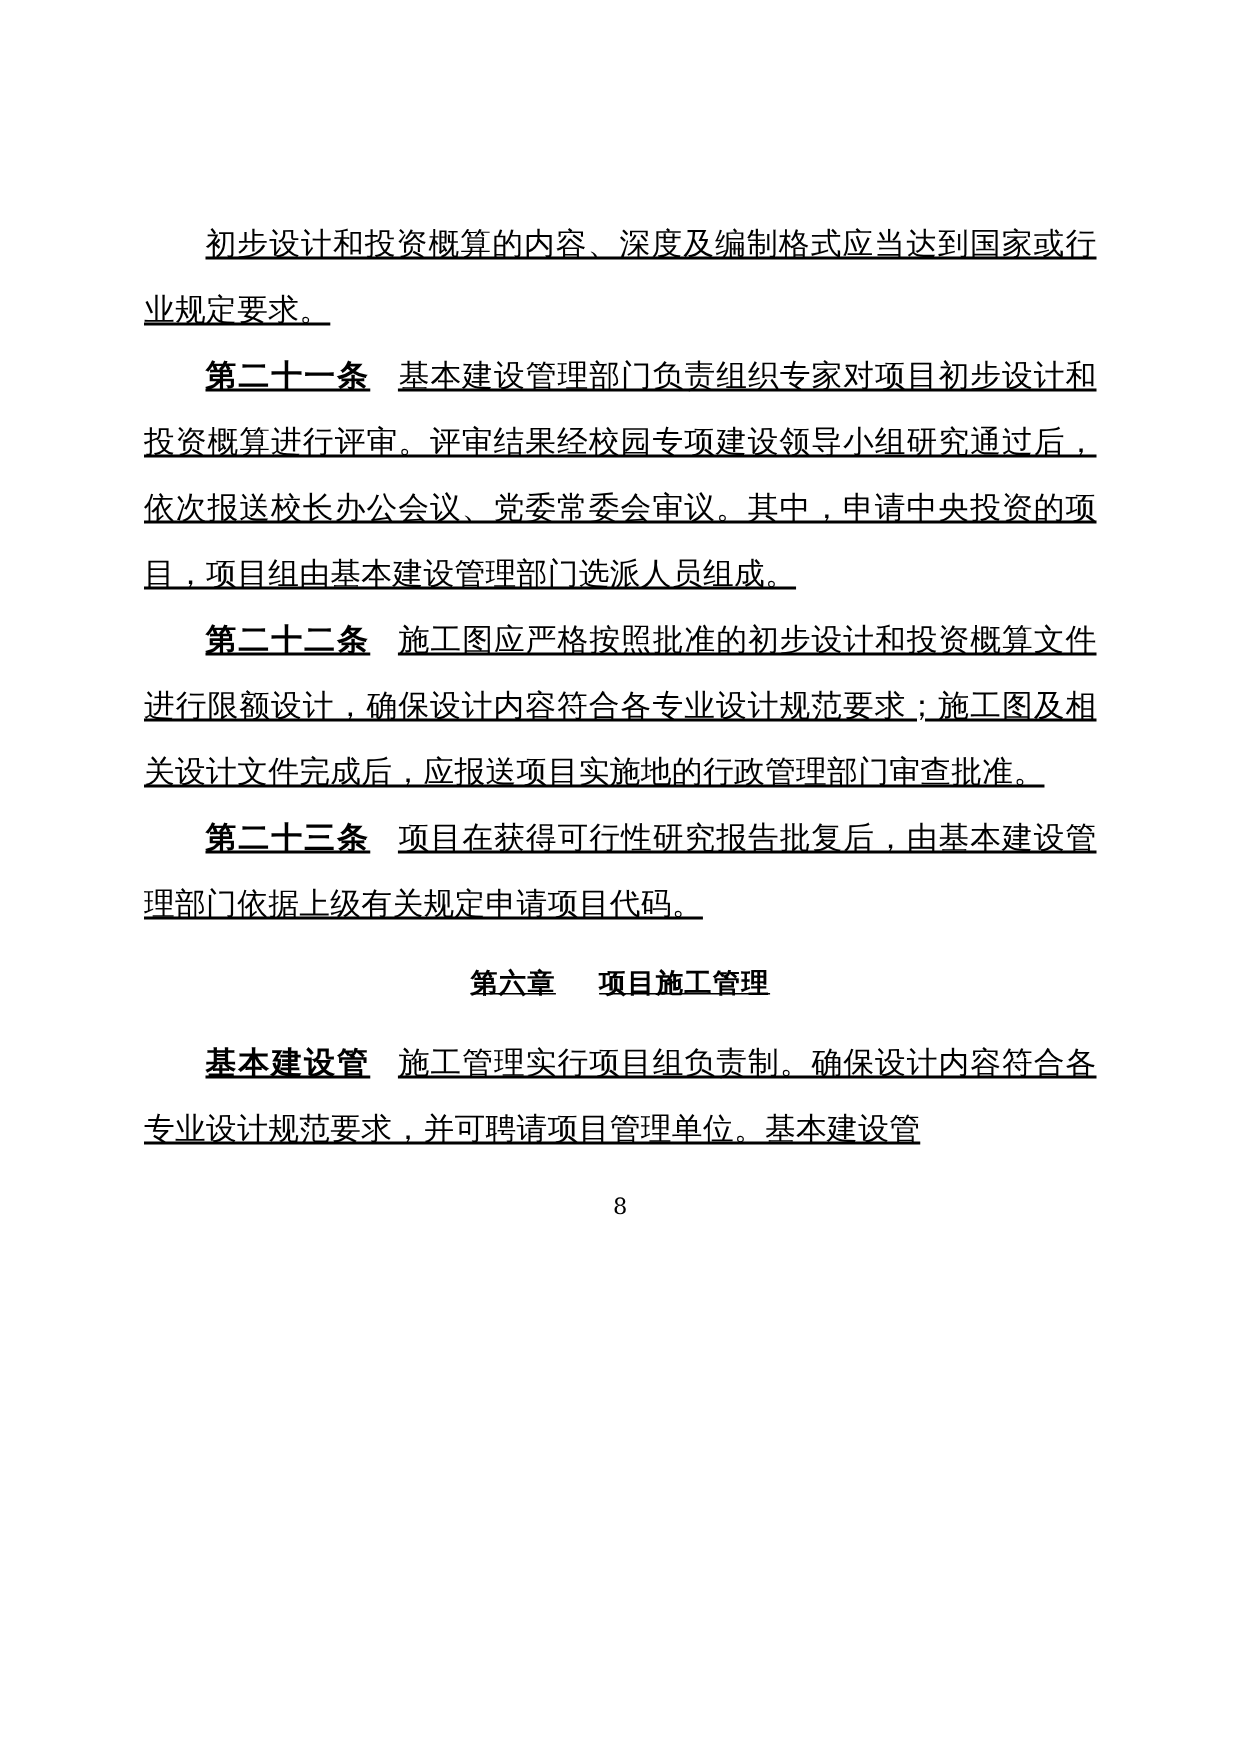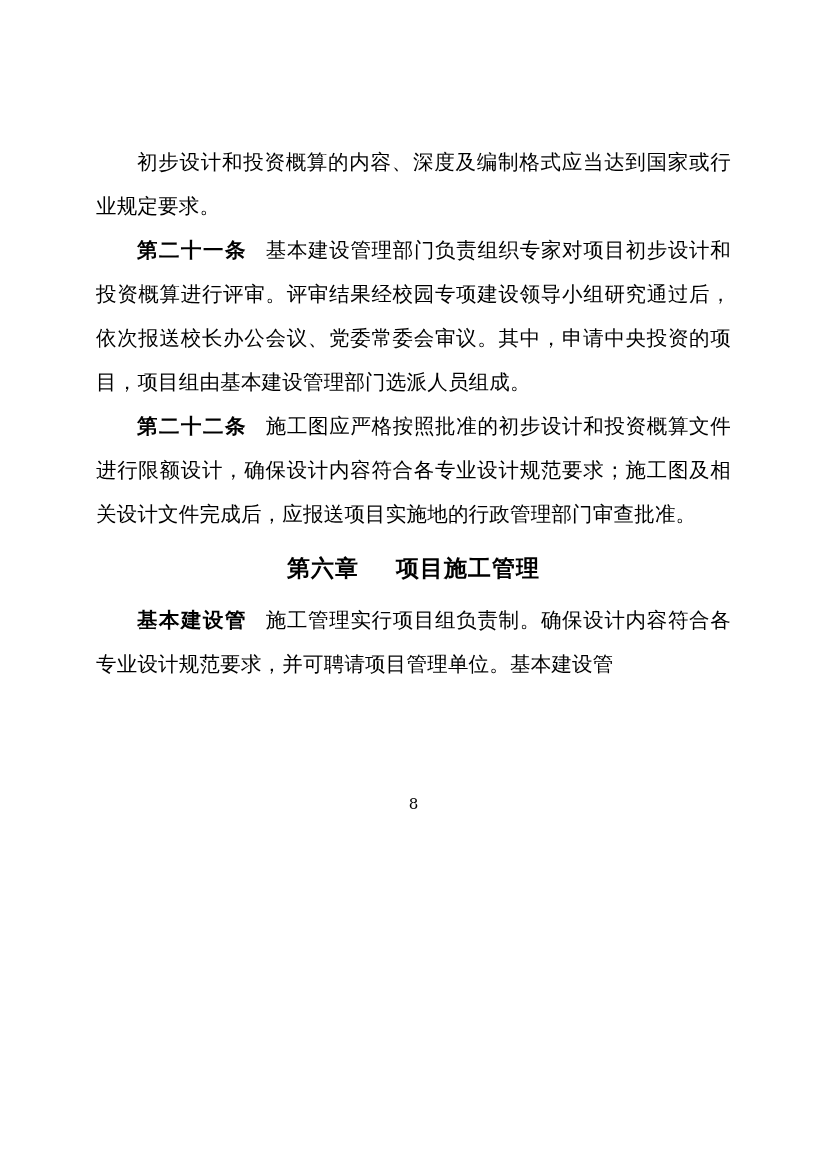--- a/index.html
+++ b/index.html
@@ -14,20 +14,21 @@
     color: #000000;
     position: relative;
     overflow: hidden;
   }
   .page {
     position: relative;
     width: 827px;
     height: 861px;
     box-sizing: border-box;
     padding: 140px 96px 60px 96px;
+    text-decoration: underline;
   }
   .body-text {
     font-size: 20.5px;
     line-height: 44px;
     text-align: justify;
     text-justify: inter-ideograph;
     letter-spacing: 0.2px;
   }
   .para {
     margin: 0;
@@ -40,21 +41,21 @@
     letter-spacing: 1px;
   }
   .para .lead + .gap {
     display: inline-block;
     width: 0.9em;
   }
   .chapter-heading {
     margin: 10px 0 8px 0;
     text-align: center;
     font-weight: bold;
-    font-size: 23px;
+    font-size: 18px;
     line-height: 44px;
     letter-spacing: 1px;
     text-indent: 0;
   }
   .chapter-heading .ch-gap {
     display: inline-block;
     width: 1.6em;
   }
   .page-number {
     position: absolute;
@@ -77,20 +78,23 @@
     </p>
 
     <p class="para">
       <span class="lead">第二十一条</span><span class="gap"></span><span>基本建设管理部门负责组织专家对项目初步设计和投资概算进行评审。评审结果经校园专项建设领导小组研究通过后，依次报送校长办公会议、党委常委会审议。其中，申请中央投资的项目，项目组由基本建设管理部门选派人员组成。</span>
     </p>
 
     <p class="para">
       <span class="lead">第二十二条</span><span class="gap"></span><span>施工图应严格按照批准的初步设计和投资概算文件进行限额设计，确保设计内容符合各专业设计规范要求；施工图及相关设计文件完成后，应报送项目实施地的行政管理部门审查批准。</span>
     </p>
 
+    <p class="para">
+      <span class="lead">第二十三条</span><span class="gap"></span><span>项目在获得可行性研究报告批复后，由基本建设管理部门依据上级有关规定申请项目代码。</span>
+    </p>
 
     <p class="chapter-heading">
       <span>第六章</span><span class="ch-gap"></span><span>项目施工管理</span>
     </p>
 
 
 
     <p class="para">
       <span class="lead">基本建设管</span><span class="gap"></span><span>施工管理实行项目组负责制。确保设计内容符合各专业设计规范要求，并可聘请项目管理单位。基本建设管</span>
     </p>

